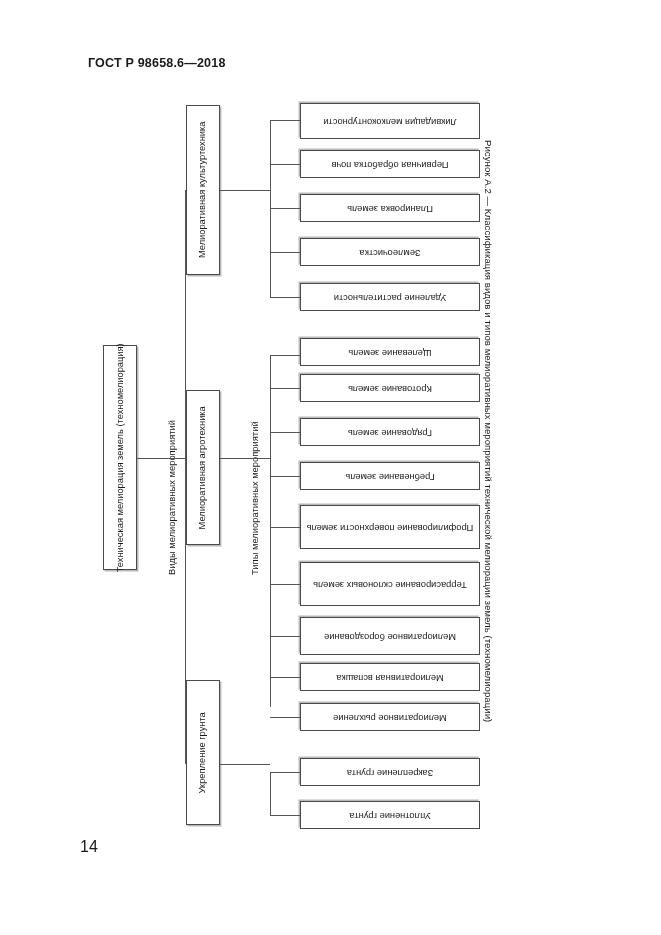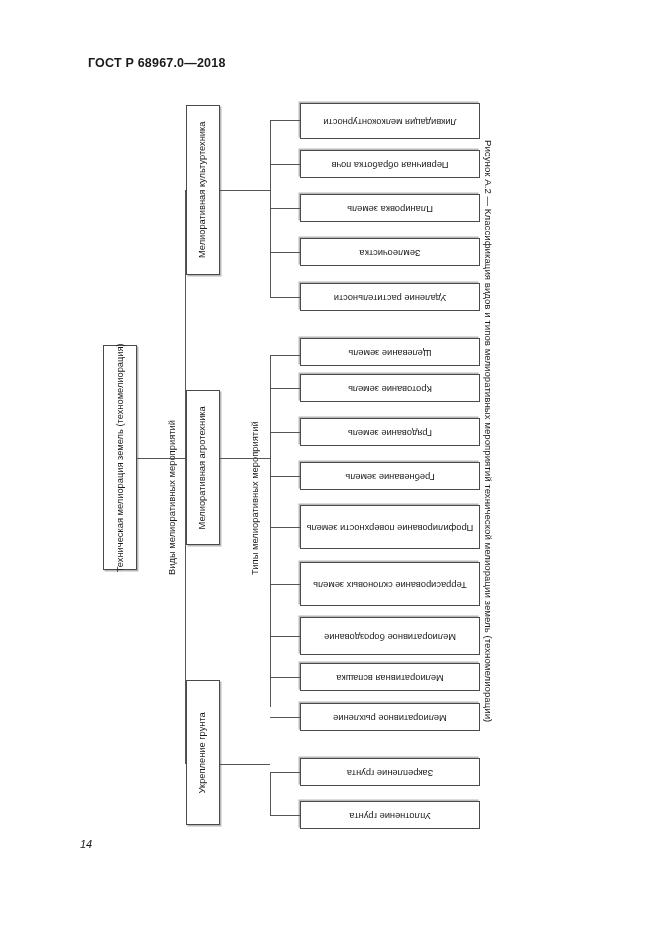--- a/index.html
+++ b/index.html
@@ -23,22 +23,21 @@
     top: 56px;
     font-size: 12.5px;
     font-weight: bold;
     letter-spacing: 0.2px;
     white-space: nowrap;
   }
   #page-number {
     position: absolute;
     left: 80px;
     top: 838px;
-    font-size: 11px;
-    font-style: italic;
+    font-size: 16px;
   }
   #figure-caption {
     position: absolute;
     left: 494px;
     top: 140px;
     width: 660px;
     transform: rotate(90deg);
     transform-origin: 0 0;
     font-size: 9.6px;
     white-space: nowrap;
@@ -103,21 +102,21 @@
   }
   .vline {
     position: absolute;
     width: 0;
     border-left: 1px solid #555555;
   }
 </style>
 </head>
 <body>
 
-<div id="page-header">ГОСТ Р 68967.0—2018</div>
+<div id="page-header">ГОСТ Р 98658.6—2018</div>
 
 <div id="page-number">14</div>
 
 <div id="figure-caption">Рисунок А.2 — Классификация видов и типов мелиоративных мероприятий технической мелиорации земель (техномелиорации)</div>
 
 <div id="diagram">
 
   <div class="col-label" style="left:166px; top:575px;">Виды мелиоративных мероприятий</div>
 
   <div class="col-label" style="left:249px; top:575px;">Типы мелиоративных мероприятий</div>

